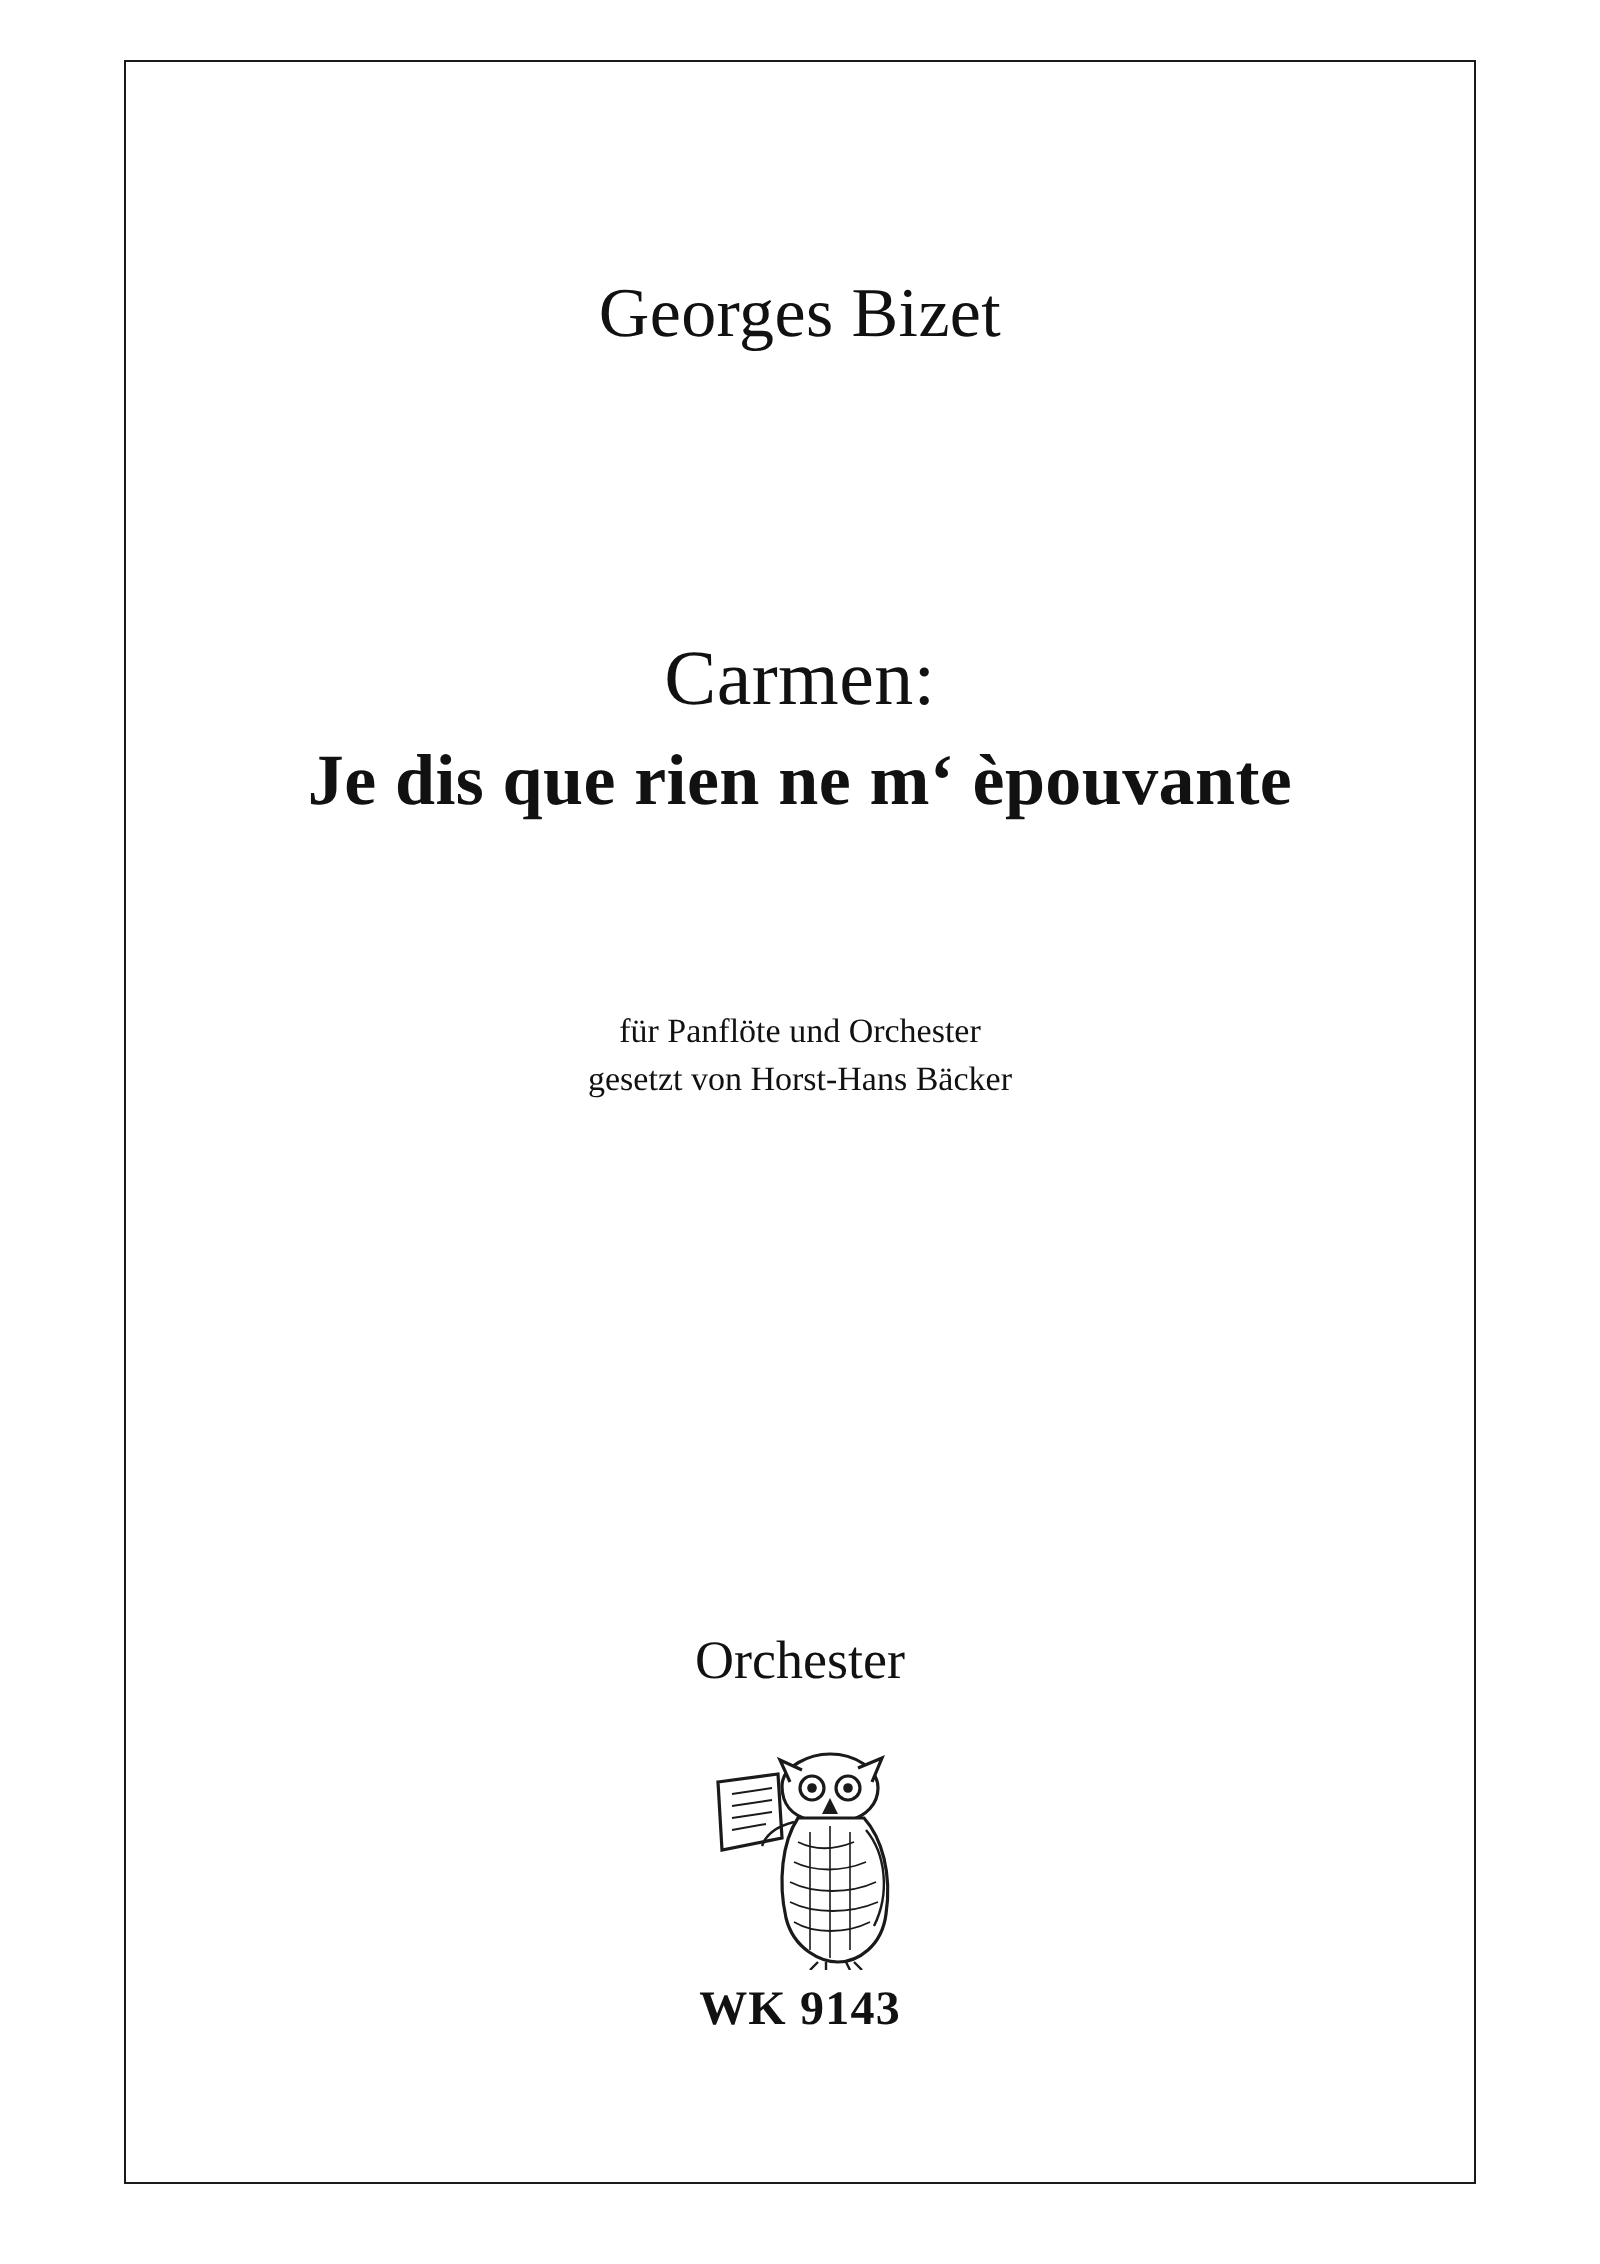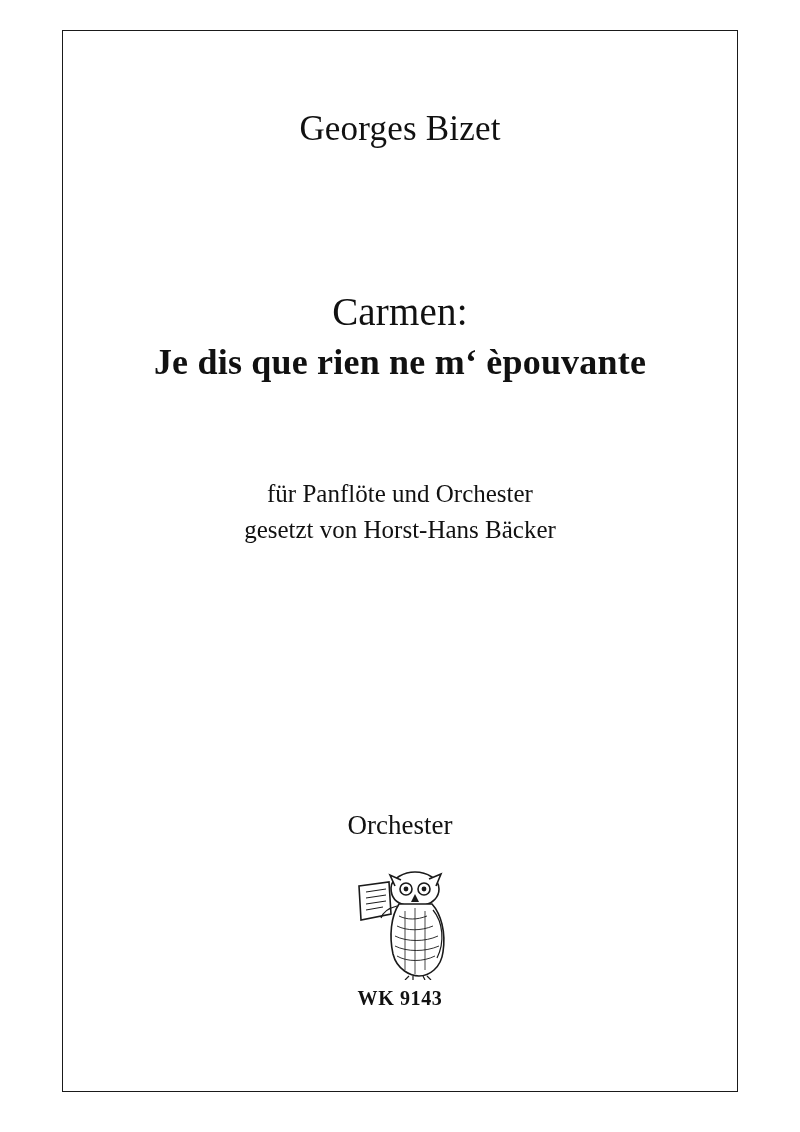--- a/index.html
+++ b/index.html
@@ -35,21 +35,21 @@
     left: 62px;
     top: 30px;
     width: 676px;
     height: 1062px;
     box-sizing: border-box;
     display: flex;
     flex-direction: column;
     align-items: center;
   }
   .composer {
-    margin-top: 80px;
+    margin-top: 108px;
     font-size: 35px;
     line-height: 1.1;
     font-weight: 400;
     letter-spacing: 0.2px;
     text-align: center;
   }
   .title-block {
     margin-top: 140px;
     text-align: center;
     width: 100%;
@@ -63,21 +63,21 @@
   .title-sub {
     font-size: 36px;
     font-weight: 700;
     line-height: 1.2;
     margin-top: 6px;
     letter-spacing: 0.2px;
   }
   .instrumentation {
     margin-top: 92px;
     text-align: center;
-    font-size: 25px;
+    font-size: 17px;
     line-height: 1.45;
     font-weight: 400;
   }
   .score-type {
     margin-top: 262px;
     font-size: 27px;
     font-weight: 400;
     text-align: center;
   }
   .logo-wrap {
@@ -86,21 +86,21 @@
     height: 112px;
     display: flex;
     align-items: center;
     justify-content: center;
   }
   .logo-wrap svg {
     display: block;
   }
   .catalog {
     margin-top: 6px;
-    font-size: 20px;
+    font-size: 24px;
     font-weight: 700;
     letter-spacing: 0.6px;
     text-align: center;
   }
 </style>
 </head>
 <body>
 
 <div class="page">
   <div class="page-border"></div>

